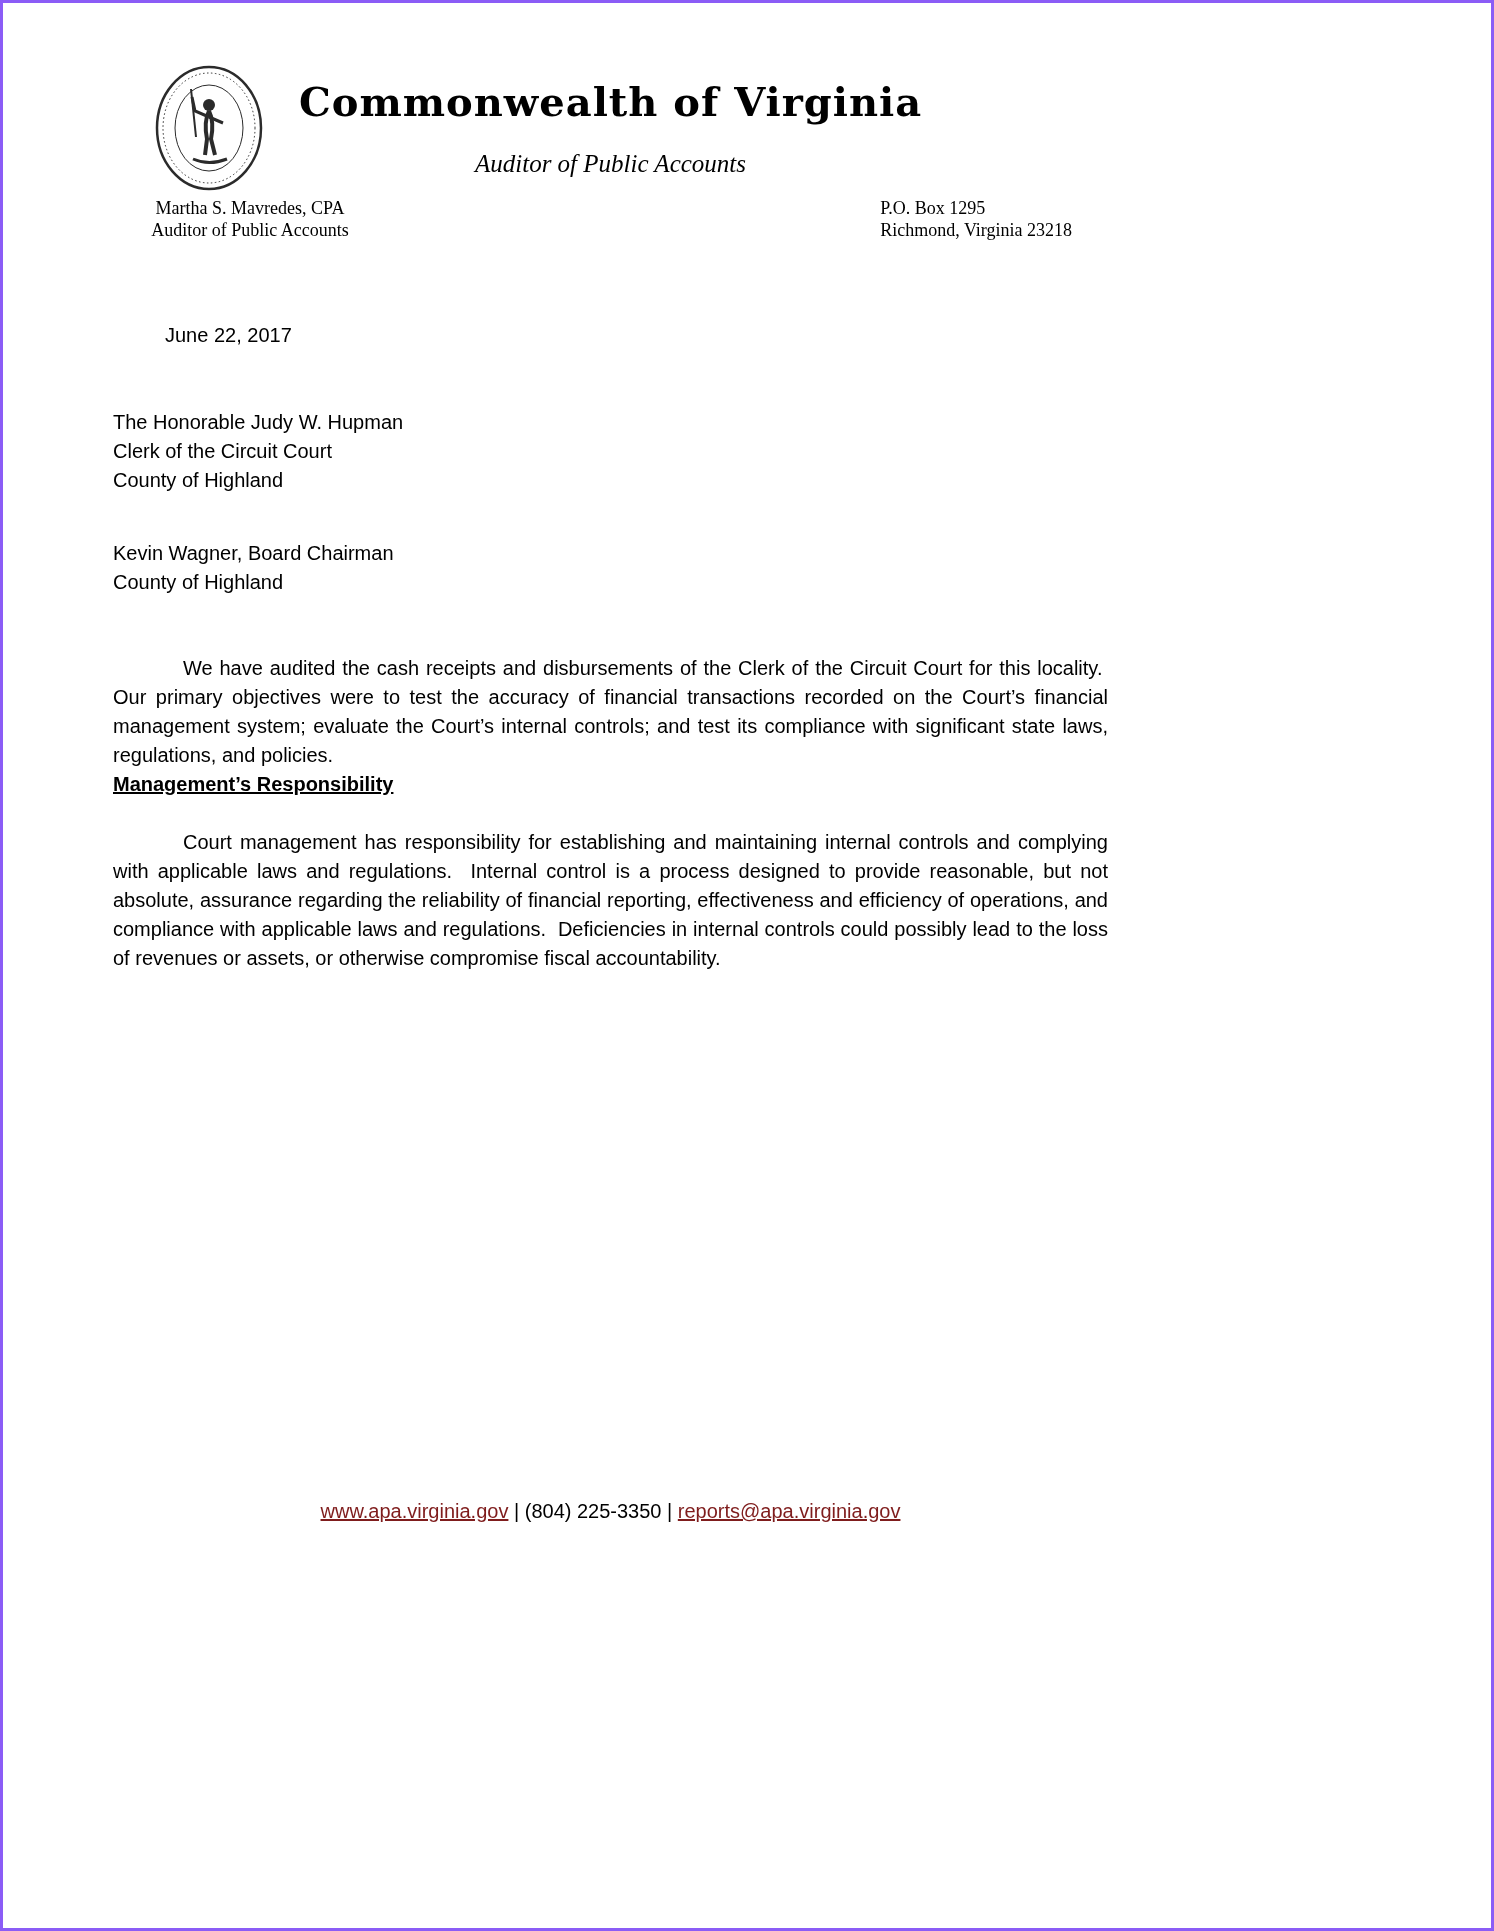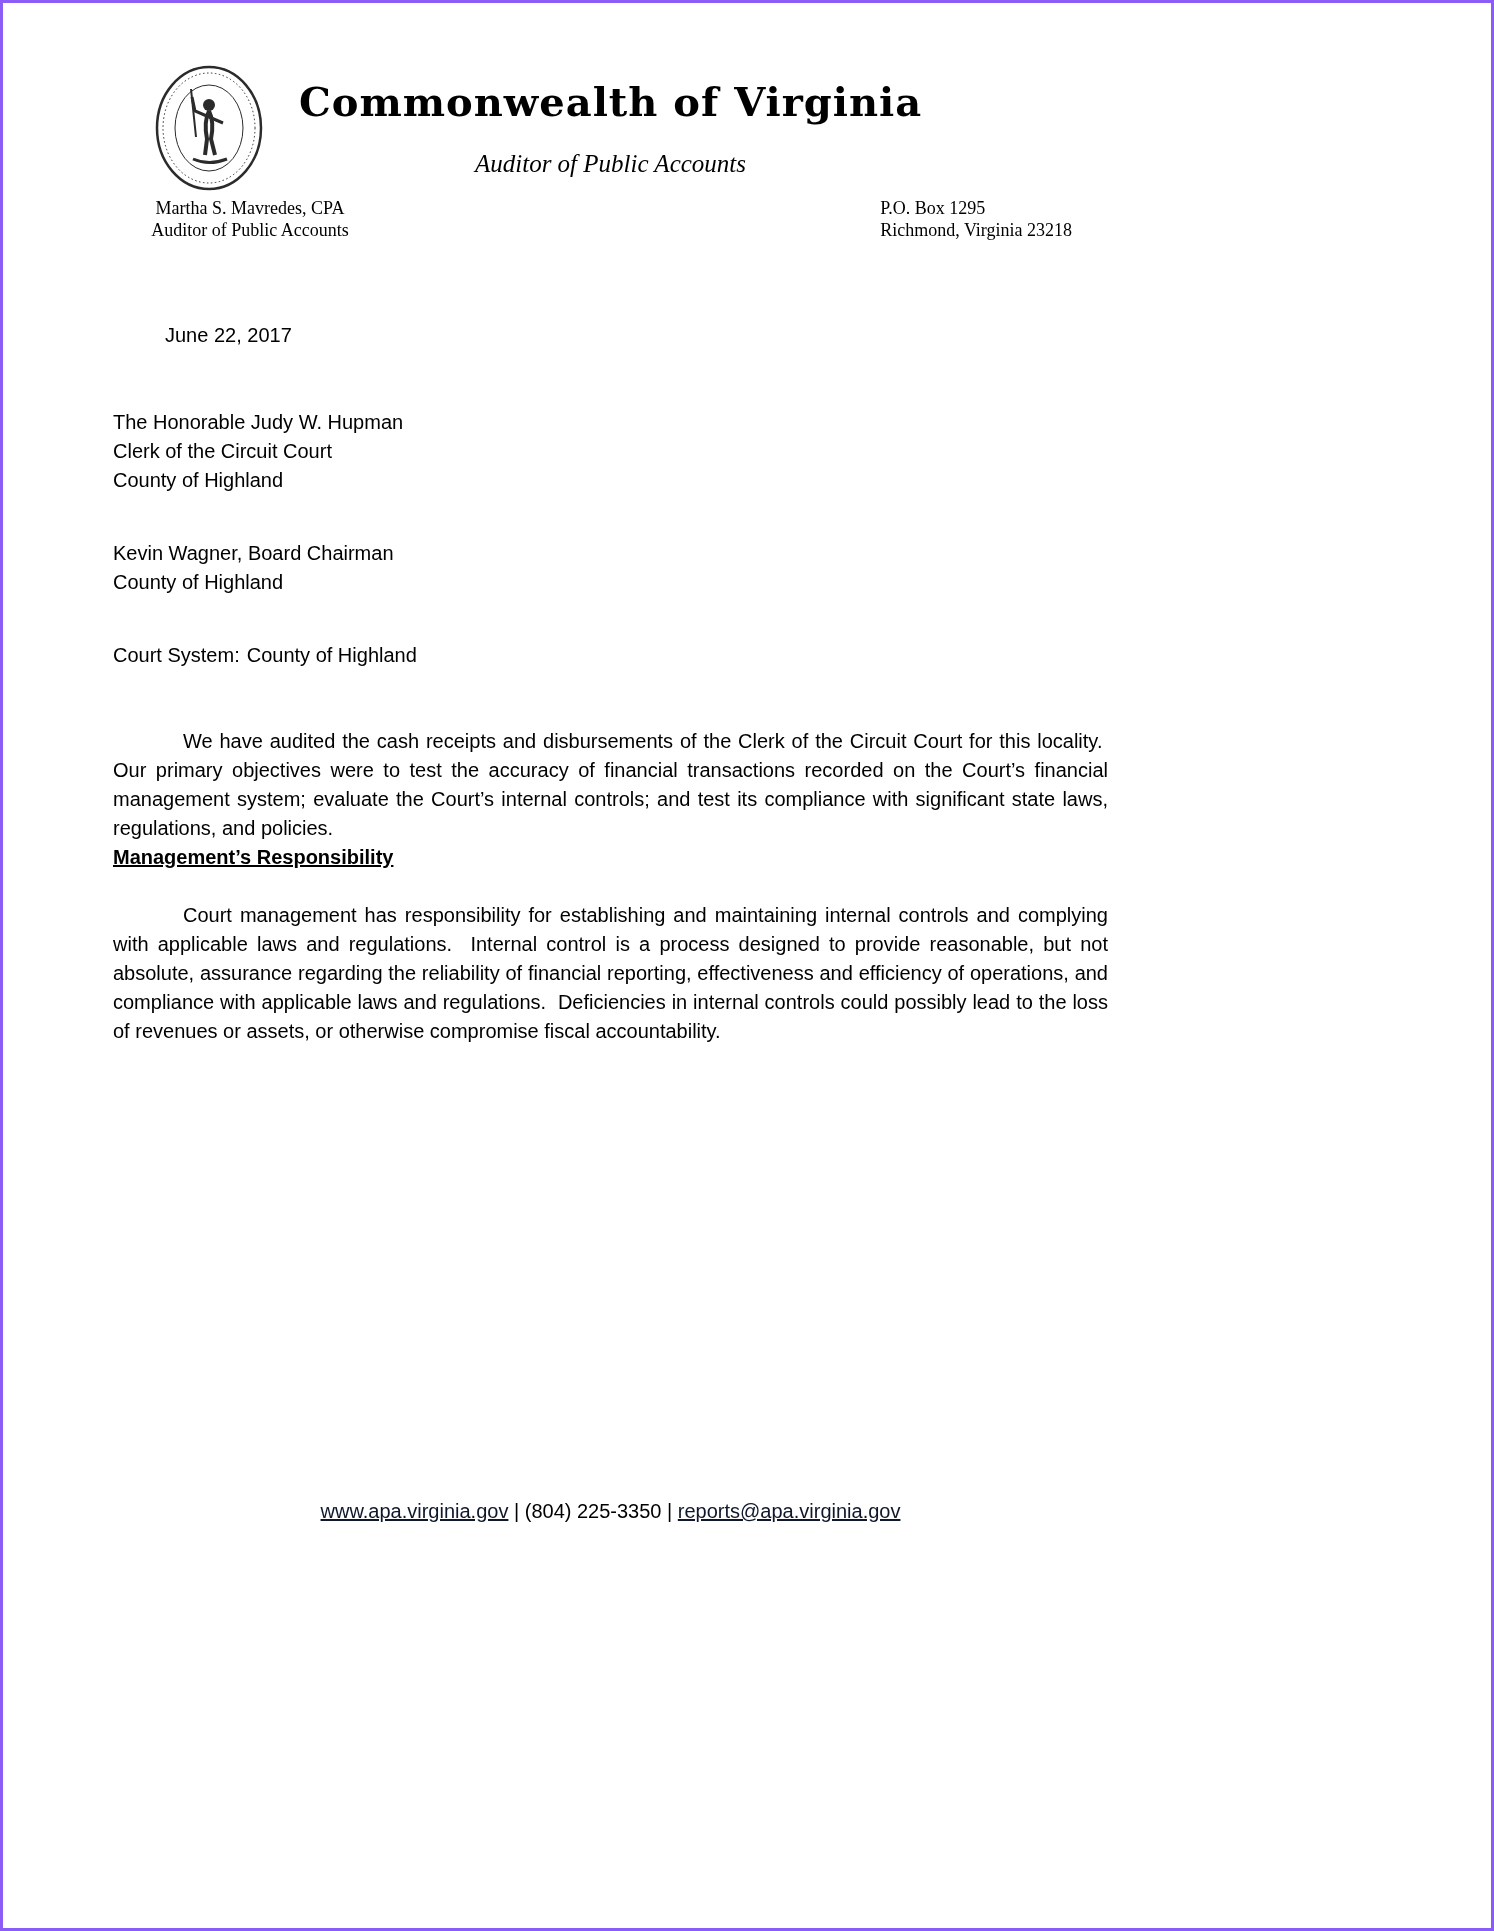--- a/index.html
+++ b/index.html
@@ -85,21 +85,21 @@
 
   
   .footer {
     position:absolute;
     left:110px; top:1494px;
     width:995px;
     text-align:center;
     font-size:20px; line-height:29px;
   }
   .footer a {
-    color:#0f172a;
+    color:#7f1d1d;
     text-decoration:underline;
     cursor:pointer;
   }
   .footer .sep { color:#000; }
 </style>
 </head>
 <body>
 
 <div class="page">
   <div class="content">
@@ -137,23 +137,20 @@
       <div>Clerk of the Circuit Court</div>
       <div>County of Highland</div>
     </div>
 
     <div class="recipients gap-1">
       <div>Kevin Wagner, Board Chairman</div>
       <div>County of Highland</div>
     </div>
 
     <div class="audit-block gap-1">
-      <div>
-        <span>Court System:</span><span class="audit-value-court">County of Highland</span>
-      </div>
     </div>
 
     <p class="body-par par-space">We have audited the cash receipts and disbursements of the Clerk of the Circuit Court for this locality.&nbsp; Our primary objectives were to test the accuracy of financial transactions recorded on the Court’s financial management system; evaluate the Court’s internal controls; and test its compliance with significant state laws, regulations, and policies.</p>
 
     <div class="section-heading">Management’s Responsibility</div>
 
     <p class="body-par">Court management has responsibility for establishing and maintaining internal controls and complying with applicable laws and regulations.&nbsp; Internal control is a process designed to provide reasonable, but not absolute, assurance regarding the reliability of financial reporting, effectiveness and efficiency of operations, and compliance with applicable laws and regulations.&nbsp; Deficiencies in internal controls could possibly lead to the loss of revenues or assets, or otherwise compromise fiscal accountability.</p>
 
 
   </div>

